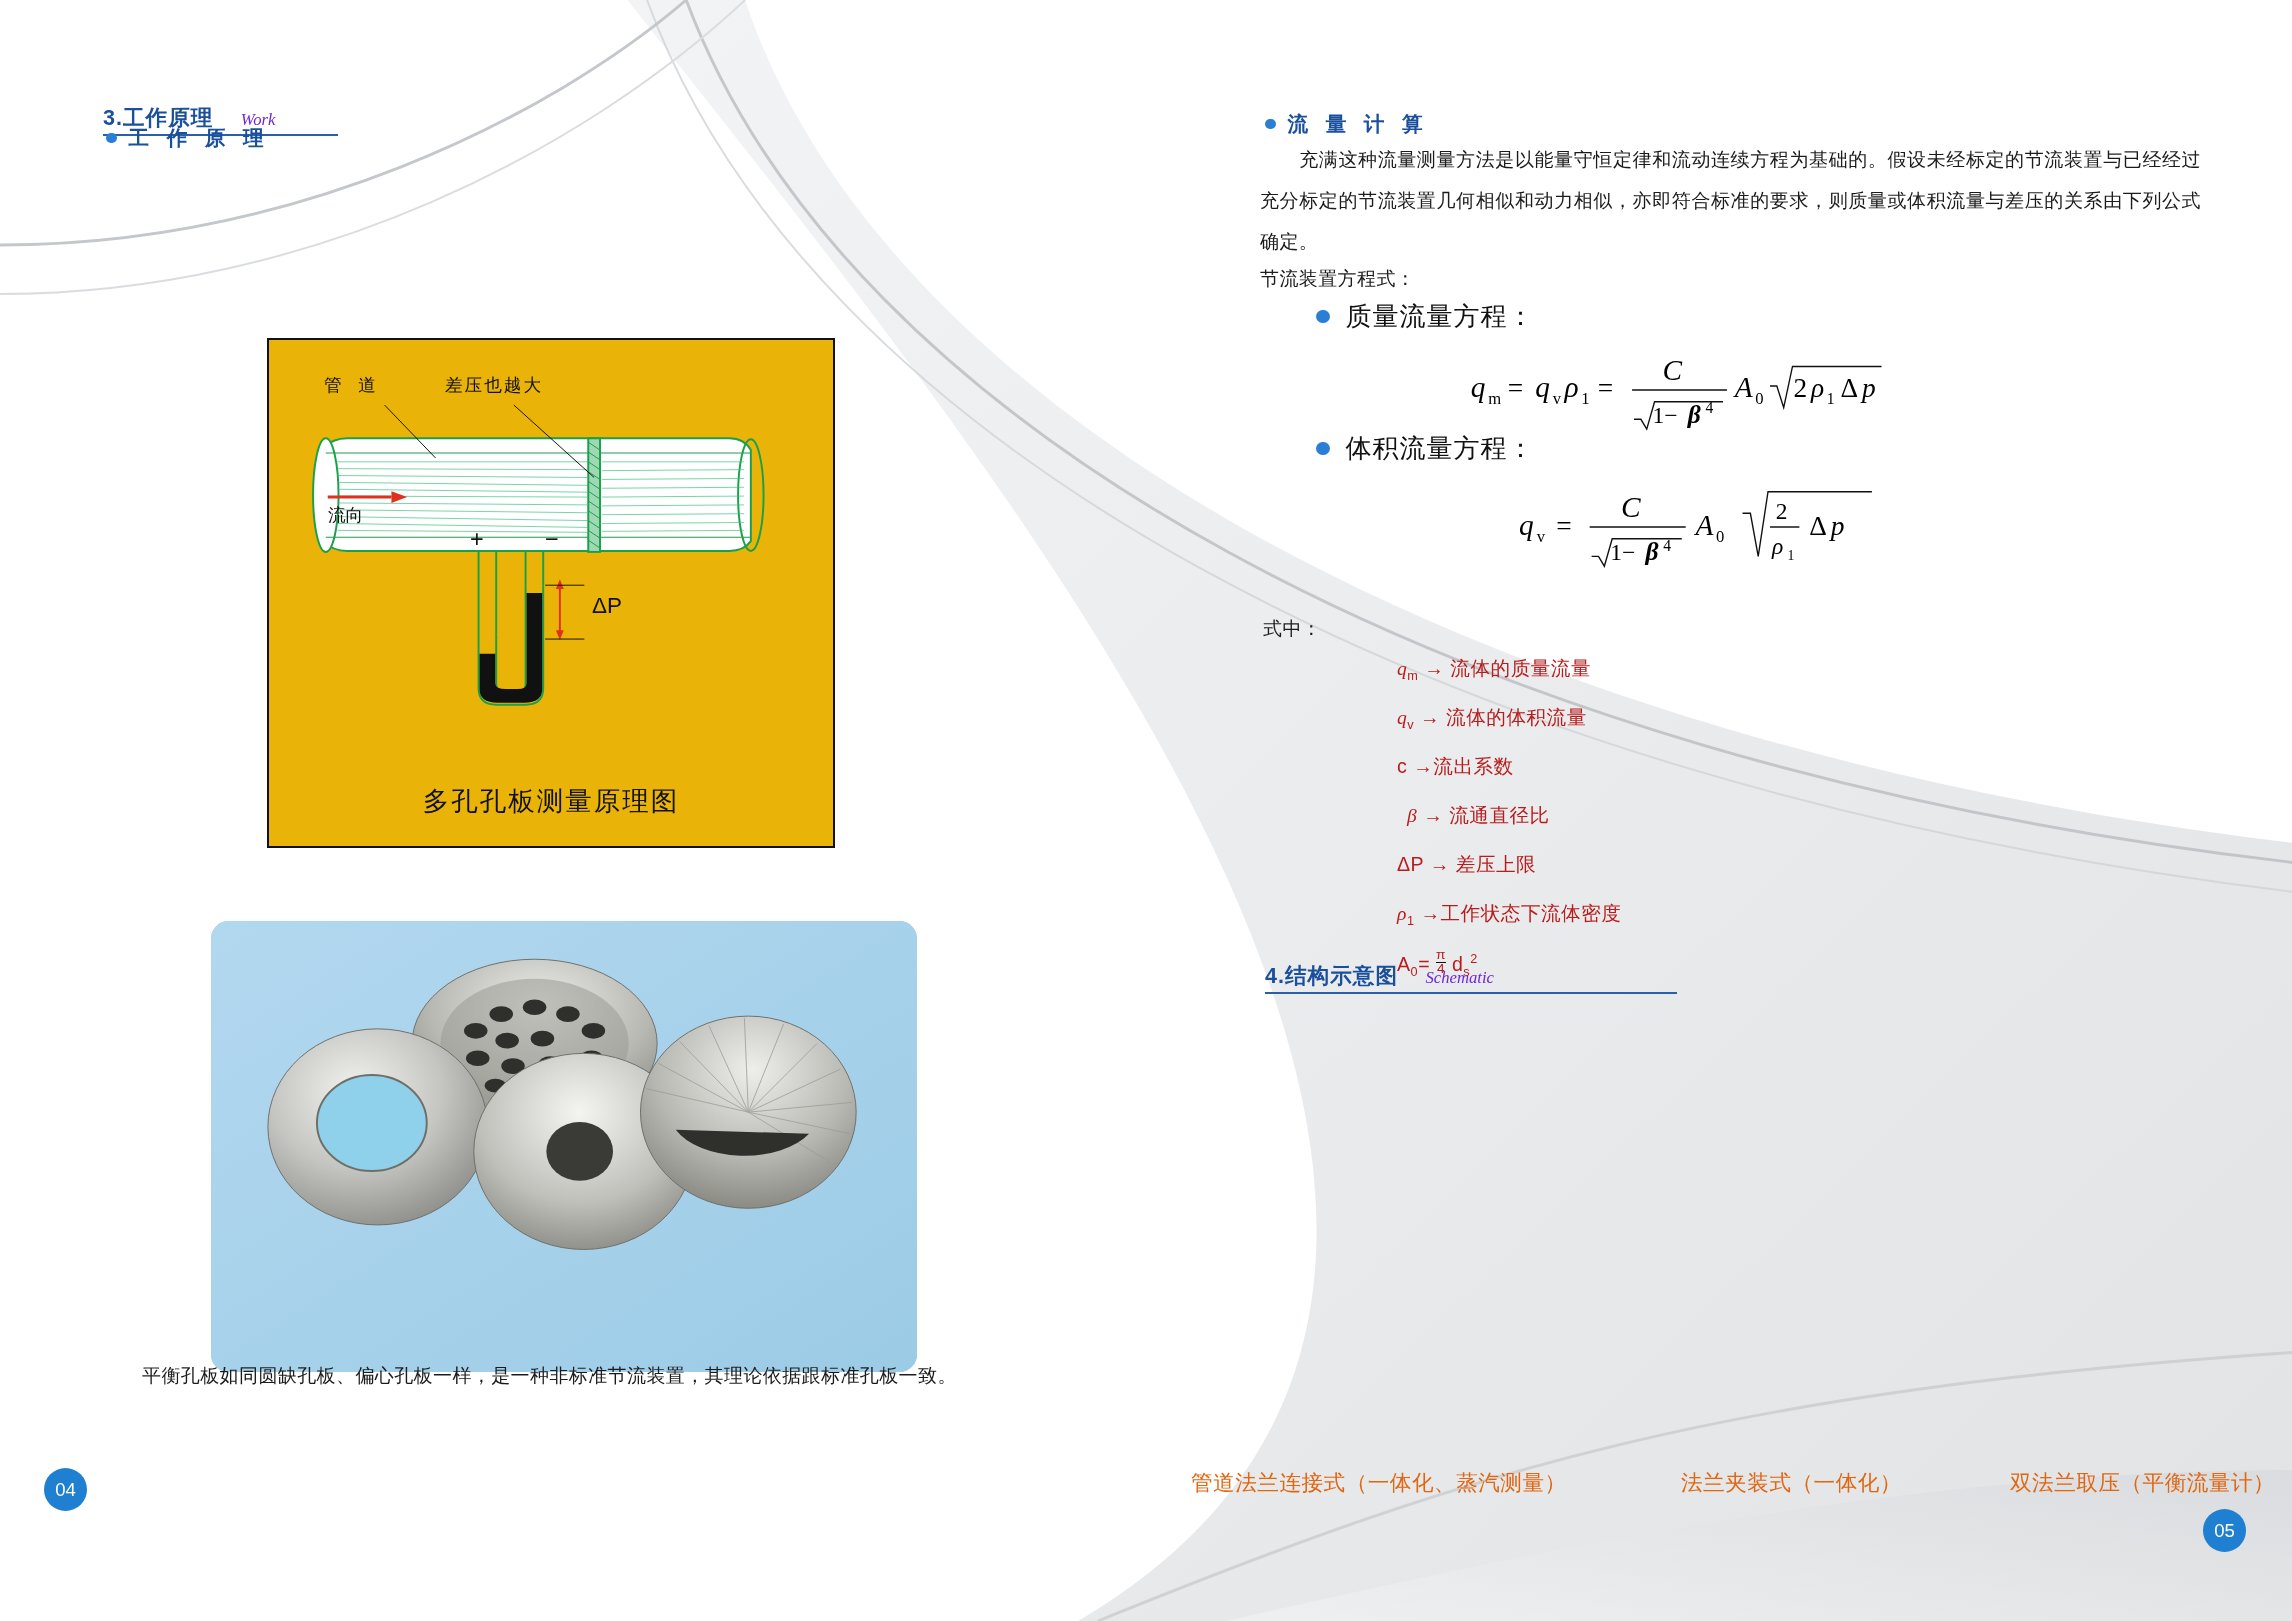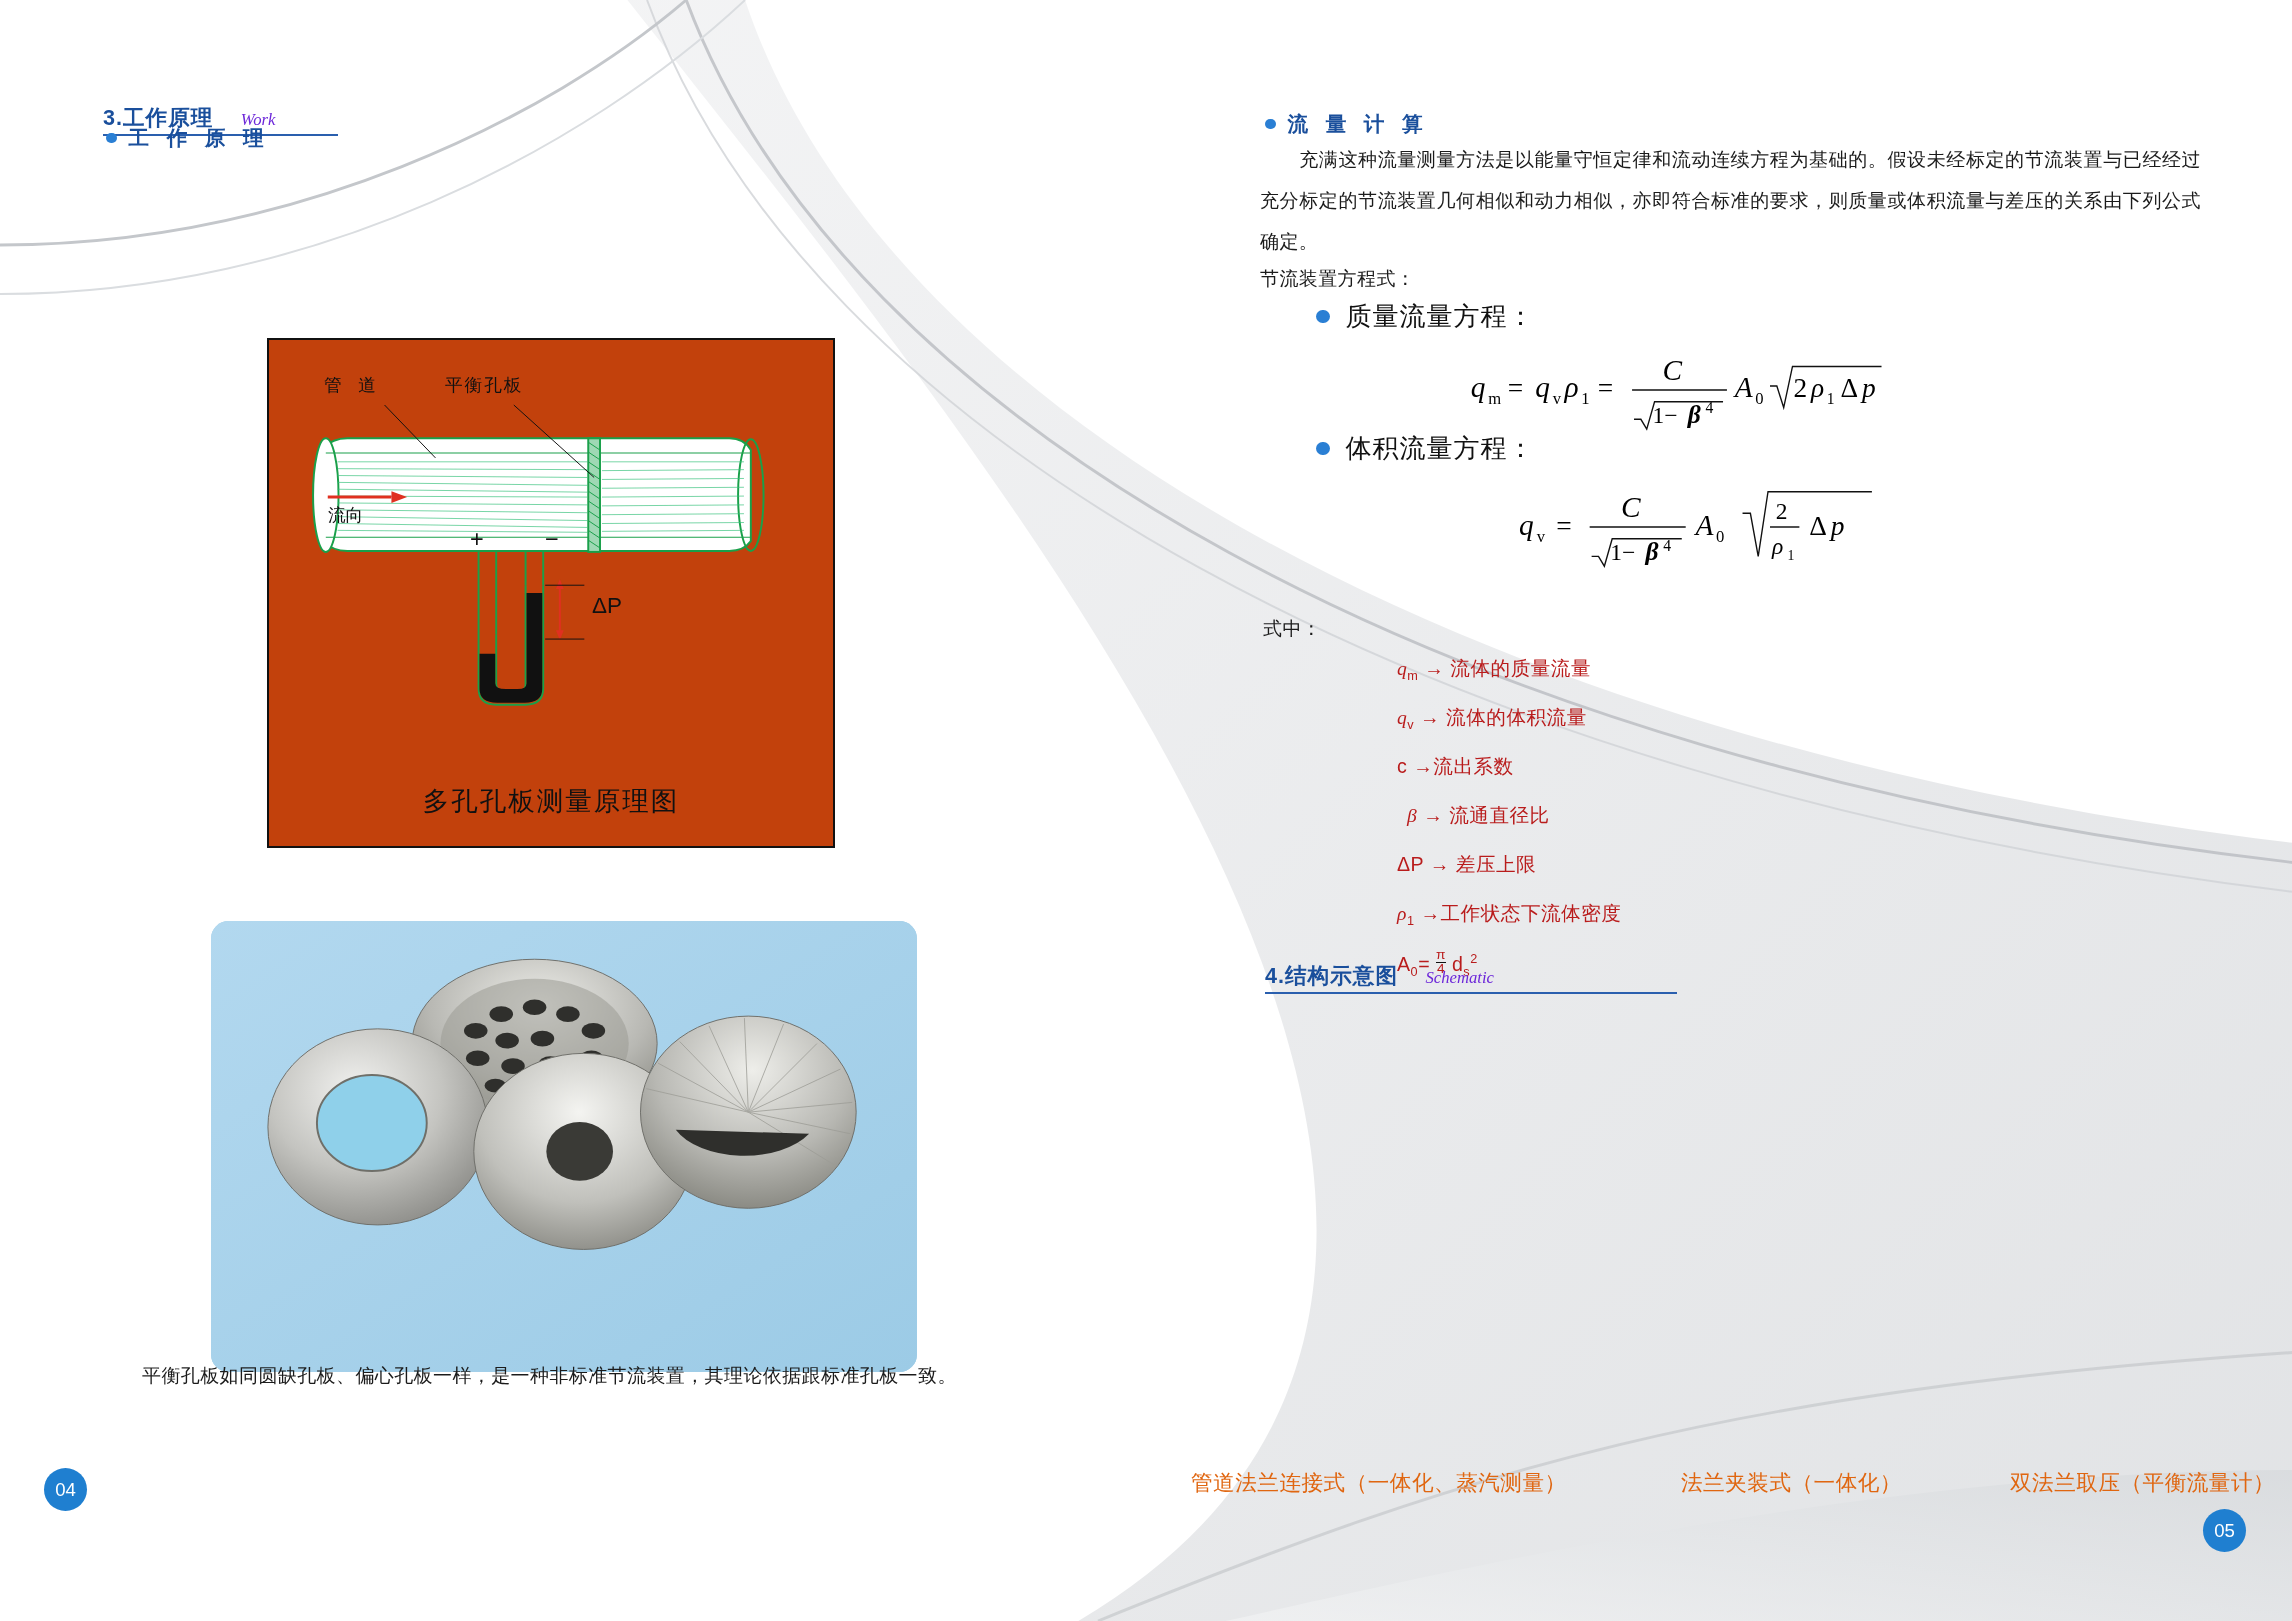--- a/index.html
+++ b/index.html
@@ -51,21 +51,21 @@
     line-height:41px;
     color:#1b1b1b;
     text-align:justify;
     letter-spacing:0.4px;
   }
   .para .indent { display:inline-block; width:39px; }
 
   
   #fig-principle {
     position:absolute; left:267px; top:338px; width:568px; height:510px;
-    border:2px solid #111; background:#c2410c;
+    border:2px solid #111; background:#eab308;
   }
   #fig-principle .cap {
     position:absolute; left:0; right:0; bottom:27.4px; text-align:center;
     font-size:26.5px; color:#111; letter-spacing:2px;
   }
 
   
   #photo-panel {
     position:absolute; left:211px; top:921px; width:706px; height:451px;
     background:#a9d3ea; border-radius:17.6px; overflow:hidden;
@@ -203,21 +203,21 @@
       <path d="M215,320 L215,356 Q215,370 233,370 L261,370 Q279,370 279,356 L279,258 L263,258 L263,350 Q263,356 254,356 L242,356 Q231,356 231,350 L231,320 Z" fill="#111"></path>
 
       <path d="M297,250 L297,300" stroke="#e03020" stroke-width="2"></path>
       <path d="M293,254 L297,244 L301,254 Z" fill="#e03020"></path>
       <path d="M293,296 L297,306 L301,296 Z" fill="#e03020"></path>
       <path d="M282,250 L322,250" stroke="#111" stroke-width="1"></path>
       <path d="M282,305 L322,305" stroke="#111" stroke-width="1"></path>
     </svg>
 
     <div class="fig-label" style="left:55px; top:33px; letter-spacing:5.9px;">管 道</div>
-    <div class="fig-label" style="left:176px; top:33px; letter-spacing:2px;">平衡孔板</div>
+    <div class="fig-label" style="left:176px; top:33px; letter-spacing:2px;">差压也越大</div>
     <div class="fig-label" style="left:59px; top:163px;">流向</div>
     <div class="fig-label" style="left:201px; top:186px; font-size:23.5px;">+</div>
     <div class="fig-label" style="left:276px; top:186px; font-size:23.5px;">−</div>
     <div class="fig-label" style="left:323px; top:253px; font-size:22.5px;">ΔP</div>
 
     <div class="cap">多孔孔板测量原理图</div>
   </div>
 
   <div id="photo-panel">
     <svg viewBox="0 0 720 460" width="706" height="451">

